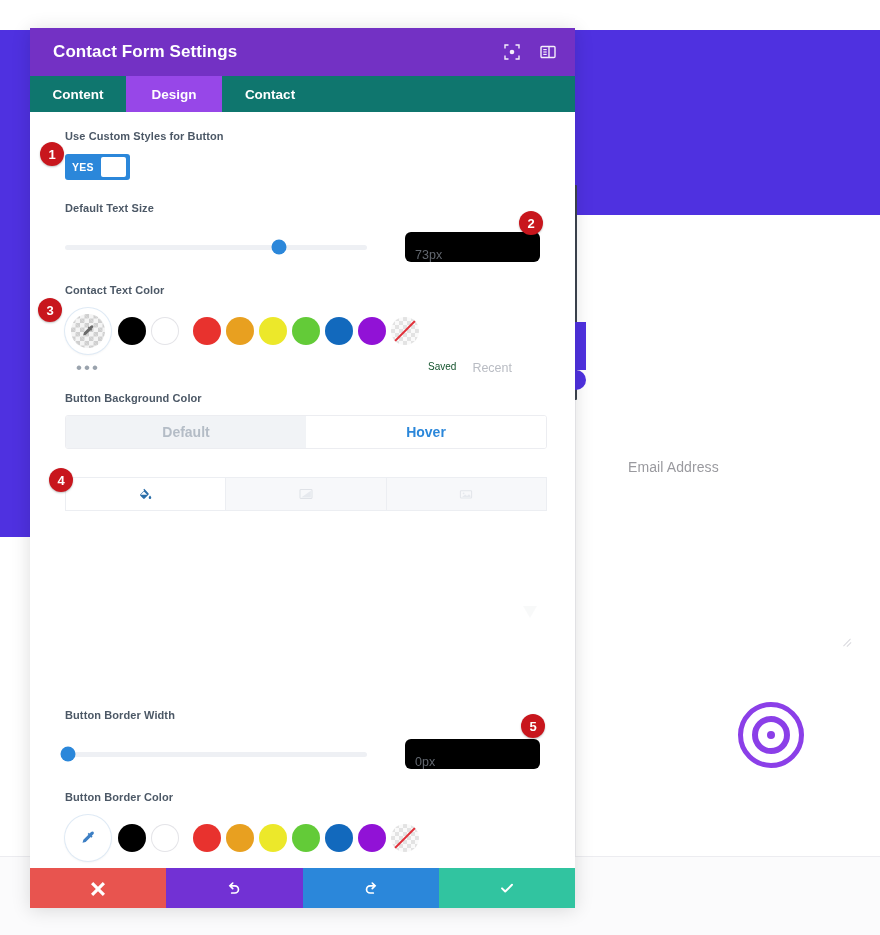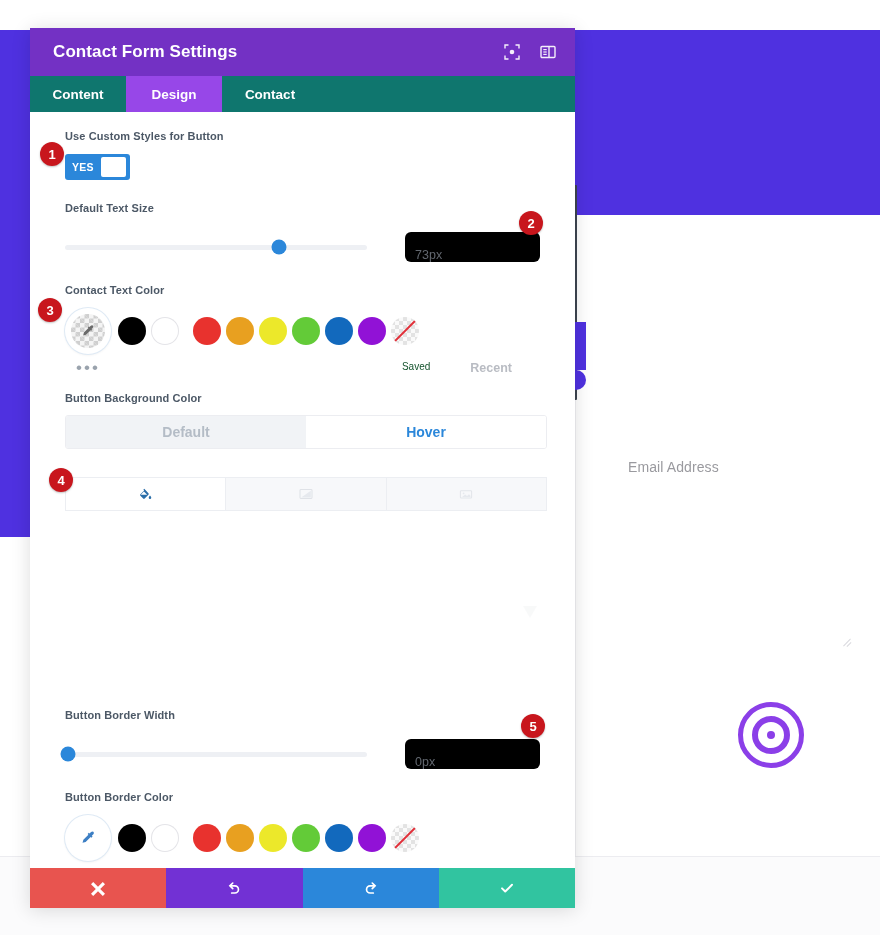--- a/index.html
+++ b/index.html
@@ -164,21 +164,21 @@
     content: ""; position: absolute; left: -4px; top: 13px; width: 36px; height: 2px;
     background: #e0303a; transform: rotate(-45deg);
   }
   .palette-foot {
     display: flex; align-items: center; margin-top: 4px; height: 20px;
   }
   .dots { color: #9aa3ad; font-size: 17px; letter-spacing: 2px; width: 46px;
           text-align: center; line-height: 10px; cursor: pointer; }
   .palette-links { margin-left: auto; display: flex; gap: 16px; padding-right: 28px; }
   .link-saved { color: #14532d; font-size: 10px; font-weight: normal; cursor: pointer; }
-  .link-recent { color: #b9bcc3; font-size: 12.5px; font-weight: bold; cursor: pointer; margin-left: 24px; }
+  .link-recent { color: #b9bcc3; font-size: 12.5px; font-weight: normal; cursor: pointer; }
 
   
   .seg {
     display: flex; margin-top: 11px; border: 1px solid #ecedf1; border-radius: 3px;
     height: 34px; overflow: hidden; width: 482px;
   }
   .seg-item {
     flex: 1; display: flex; align-items: center; justify-content: center;
     font-size: 14px; font-weight: bold; cursor: pointer;
   }

